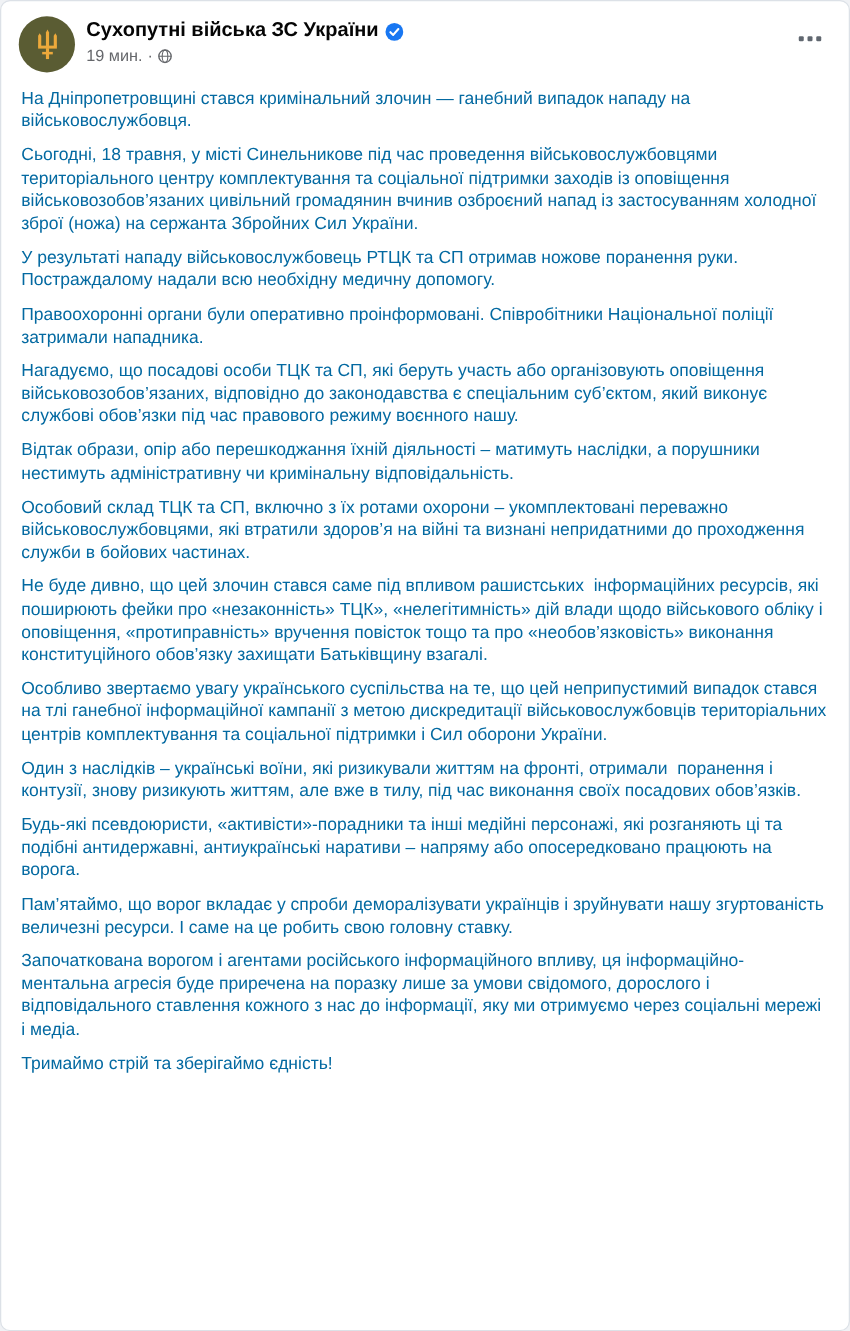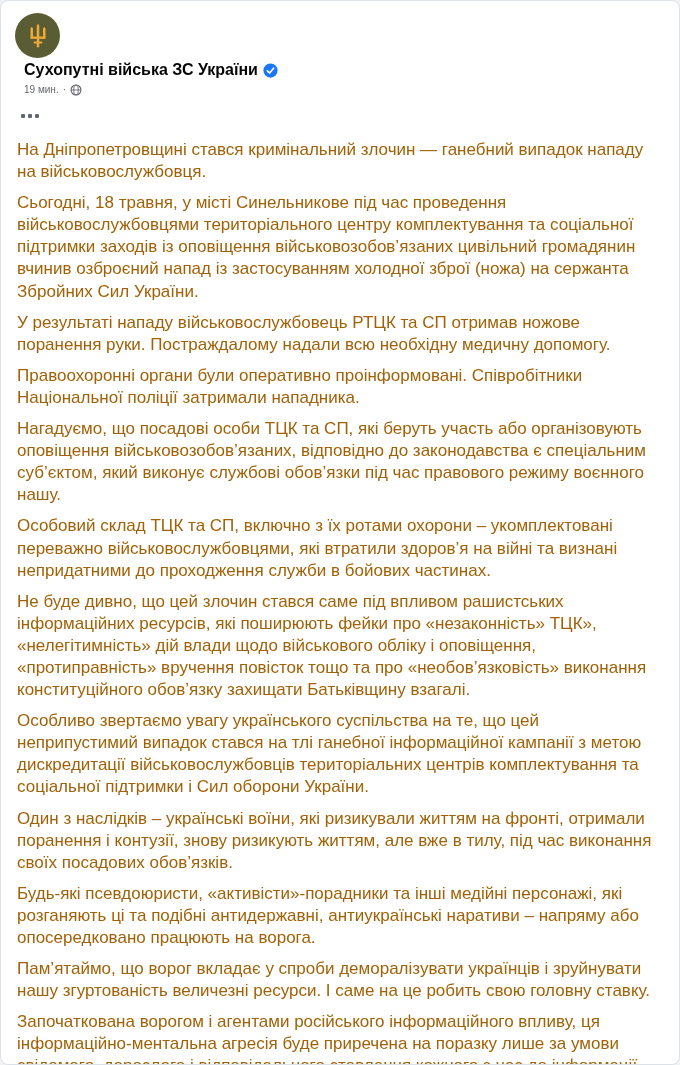--- a/index.html
+++ b/index.html
@@ -17,21 +17,20 @@
     background: #ffffff;
     border: 1px solid #dce1e7;
     border-radius: 8px;
     box-sizing: border-box;
     overflow: hidden;
   }
   .header {
     display: flex;
     align-items: flex-start;
     padding: 12px 16px 0 14px;
-    flex-direction: column;
   }
   .avatar {
     width: 45px;
     height: 45px;
     border-radius: 50%;
     background: #5a5c33;
     flex: 0 0 auto;
     display: flex;
     align-items: center;
     justify-content: center;
@@ -55,21 +54,21 @@
     line-height: 20px;
     cursor: pointer;
     white-space: nowrap;
   }
   .sub-row {
     display: flex;
     align-items: center;
     gap: 4px;
     margin-top: 2px;
     color: #65676b;
-    font-size: 10px;
+    font-size: 13px;
     line-height: 16px;
   }
   .timestamp { cursor: pointer; }
   .more-btn {
     border: none;
     background: transparent;
     display: flex;
     gap: 3px;
     align-items: center;
     padding: 10px 6px;
@@ -81,23 +80,23 @@
     width: 4px;
     height: 4px;
     border-radius: 1px;
     background: #606770;
   }
   .body-text {
     padding: 2px 16px 0 16px;
   }
   .body-text p {
     margin: 9px 0 0 0;
-    font-size: 17px;
+    font-size: 14px;
     line-height: 1.3;
-    color: #a16207;
+    color: #0369a1;
     white-space: pre-wrap;
   }
   .vbadge { flex: 0 0 auto; display: inline-flex; }
   .globe { display: inline-flex; }
 </style>
 </head>
 <body>
 
 <div class="card">
 
@@ -146,20 +145,21 @@
     </button>
 
   </div>
 
   <div class="body-text">
     <p>На Дніпропетровщині стався кримінальний злочин — ганебний випадок нападу на військовослужбовця.</p>
     <p>Сьогодні, 18 травня, у місті Синельникове під час проведення військовослужбовцями територіального центру комплектування та соціальної підтримки заходів із оповіщення військовозобов’язаних цивільний громадянин вчинив озброєний напад із застосуванням холодної зброї (ножа) на сержанта Збройних Сил України.</p>
     <p>У результаті нападу військовослужбовець РТЦК та СП отримав ножове поранення руки. Постраждалому надали всю необхідну медичну допомогу.</p>
     <p>Правоохоронні органи були оперативно проінформовані. Співробітники Національної поліції затримали нападника.</p>
     <p>Нагадуємо, що посадові особи ТЦК та СП, які беруть участь або організовують оповіщення військовозобов’язаних, відповідно до законодавства є спеціальним суб’єктом, який виконує службові обов’язки під час правового режиму воєнного нашу.</p>
+    <p>Відтак образи, опір або перешкоджання їхній діяльності – матимуть наслідки, а порушники нестимуть адміністративну чи кримінальну відповідальність.</p>
     <p>Особовий склад ТЦК та СП, включно з їх ротами охорони – укомплектовані переважно військовослужбовцями, які втратили здоров’я на війні та визнані непридатними до проходження служби в бойових частинах.</p>
     <p>Не буде дивно, що цей злочин стався саме під впливом рашистських  інформаційних ресурсів, які поширюють фейки про «незаконність» ТЦК», «нелегітимність» дій влади щодо військового обліку і оповіщення, «протиправність» вручення повісток тощо та про «необов’язковість» виконання конституційного обов’язку захищати Батьківщину взагалі.</p>
     <p>Особливо звертаємо увагу українського суспільства на те, що цей неприпустимий випадок стався на тлі ганебної інформаційної кампанії з метою дискредитації військовослужбовців територіальних центрів комплектування та соціальної підтримки і Сил оборони України.</p>
     <p>Один з наслідків – українські воїни, які ризикували життям на фронті, отримали  поранення і контузії, знову ризикують життям, але вже в тилу, під час виконання своїх посадових обов’язків.</p>
     <p>Будь-які псевдоюристи, «активісти»-порадники та інші медійні персонажі, які розганяють ці та подібні антидержавні, антиукраїнські наративи – напряму або опосередковано працюють на ворога.</p>
     <p>Пам’ятаймо, що ворог вкладає у спроби деморалізувати українців і зруйнувати нашу згуртованість величезні ресурси. І саме на це робить свою головну ставку.</p>
     <p>Започаткована ворогом і агентами російського інформаційного впливу, ця інформаційно-ментальна агресія буде приречена на поразку лише за умови свідомого, дорослого і відповідального ставлення кожного з нас до інформації, яку ми отримуємо через соціальні мережі і медіа.</p>
     <p>Тримаймо стрій та зберігаймо єдність!</p>
   </div>
 

